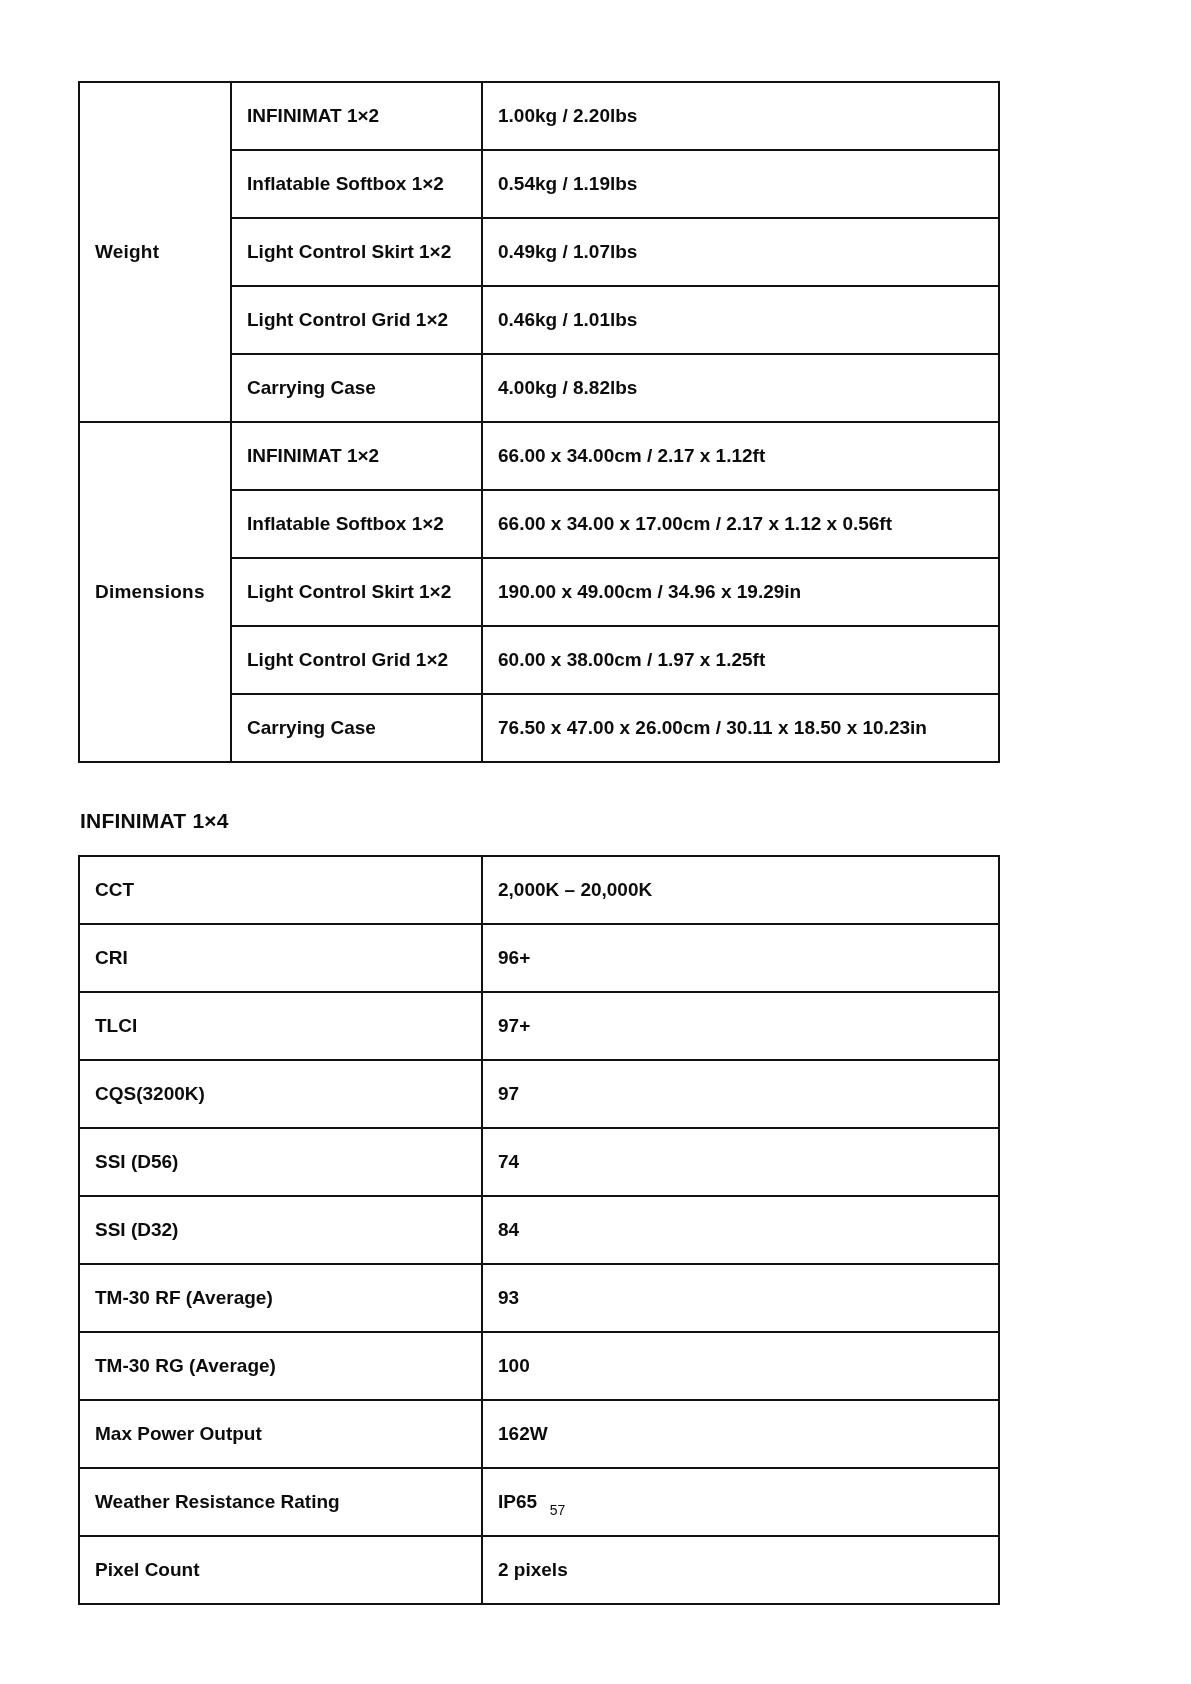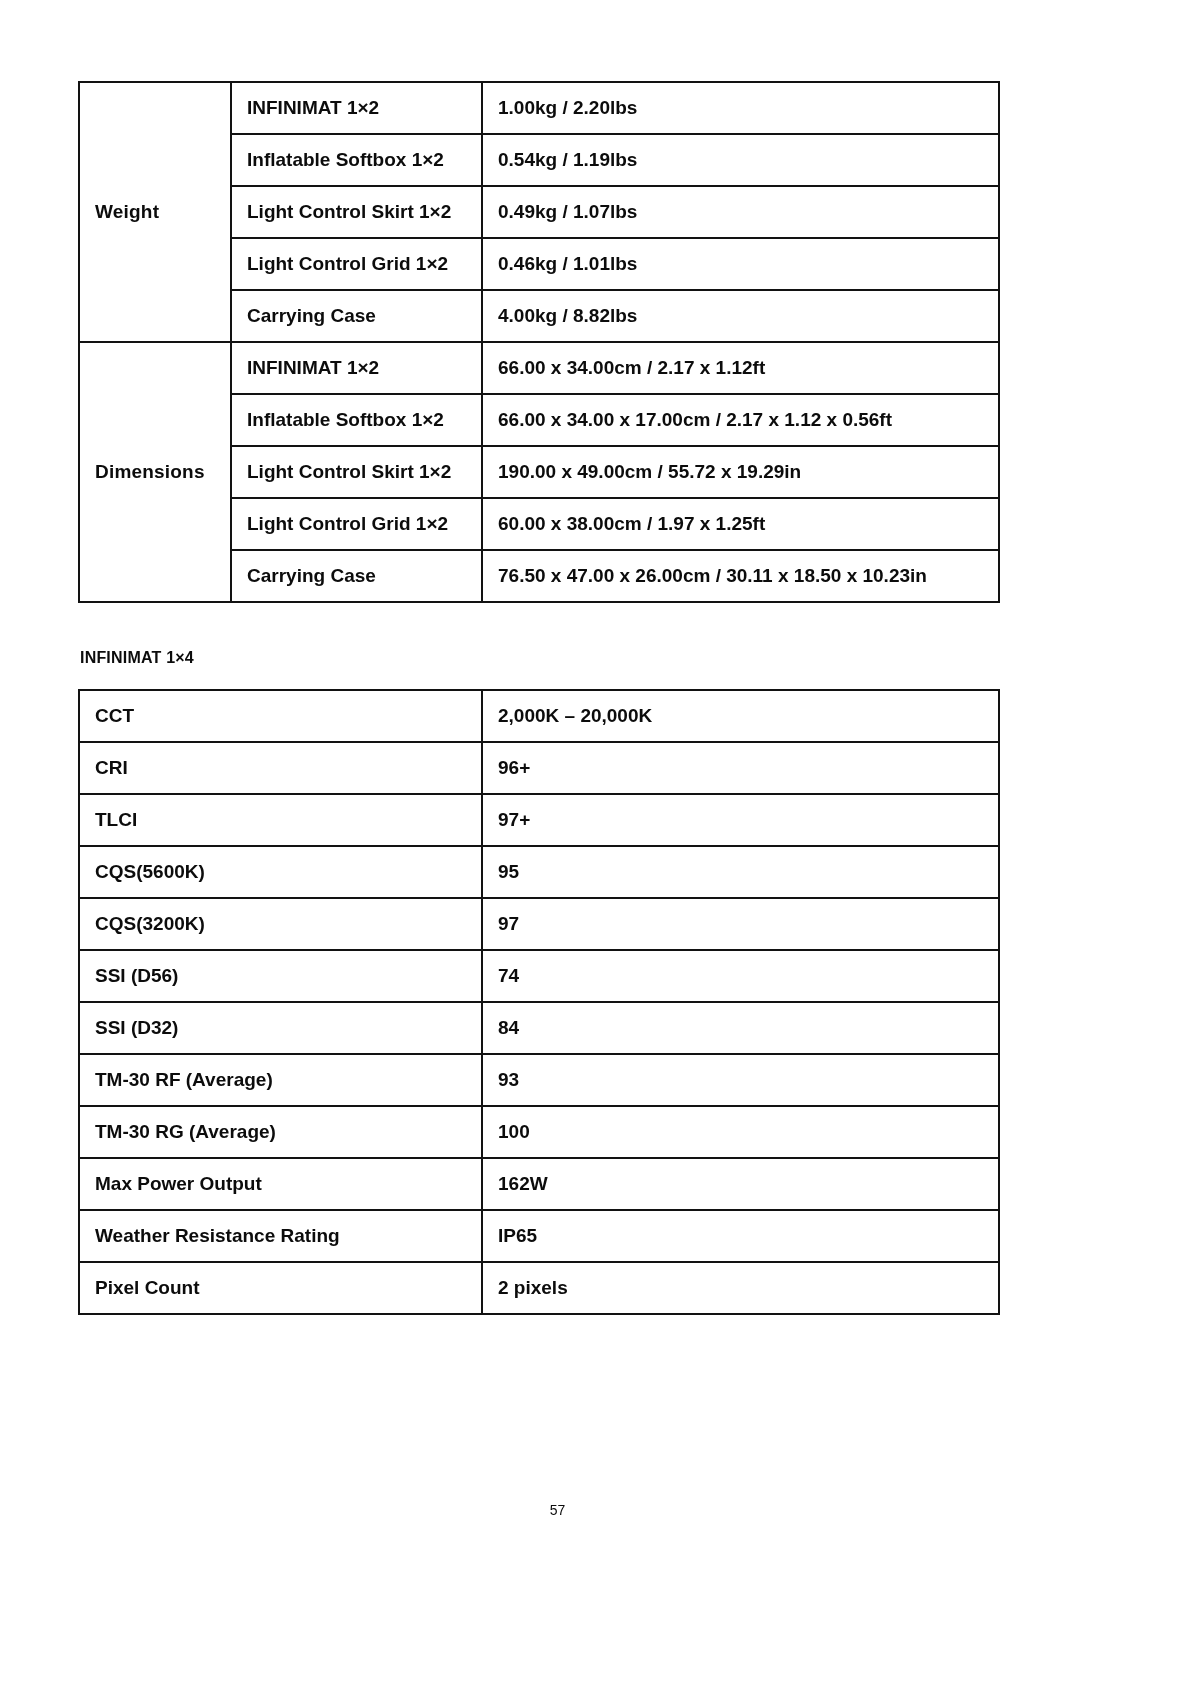--- a/index.html
+++ b/index.html
@@ -22,21 +22,21 @@
     top: 0;
     width: 920px;
   }
   table.spec {
     border-collapse: collapse;
     width: 920px;
     table-layout: fixed;
   }
   table.spec td {
     border: 2px solid #121212;
-    height: 52px;
+    height: 68px;
     padding: 12px 15px;
     font-size: 19px;
     vertical-align: middle;
     line-height: 1.25;
     overflow: hidden;
     white-space: nowrap;
   }
   td.group-cell {
     font-weight: 600;
     letter-spacing: 0.2px;
@@ -48,21 +48,21 @@
     font-weight: 600;
   }
   td.value-cell {
     font-weight: 700;
   }
   #table-weight-dimensions {
     margin-top: 81px;
   }
   .section-heading {
     margin: 46px 0 0 2px;
-    font-size: 16px;
+    font-size: 21px;
     font-weight: 700;
     letter-spacing: 0.2px;
   }
   #table-infinimat-1x4 {
     margin-top: 22px;
   }
   .page-number {
     position: absolute;
     top: 1502px;
     left: 0;
@@ -111,21 +111,21 @@
         <td class="group-cell" rowspan="5">Dimensions</td>
         <td class="item-cell">INFINIMAT 1×2</td>
         <td class="value-cell">66.00 x 34.00cm / 2.17 x 1.12ft</td>
       </tr>
       <tr>
         <td class="item-cell">Inflatable Softbox 1×2</td>
         <td class="value-cell">66.00 x 34.00 x 17.00cm / 2.17 x 1.12 x 0.56ft</td>
       </tr>
       <tr>
         <td class="item-cell">Light Control Skirt 1×2</td>
-        <td class="value-cell">190.00 x 49.00cm / 55.72 x 19.29in</td>
+        <td class="value-cell">190.00 x 49.00cm / 34.96 x 19.29in</td>
       </tr>
       <tr>
         <td class="item-cell">Light Control Grid 1×2</td>
         <td class="value-cell">60.00 x 38.00cm / 1.97 x 1.25ft</td>
       </tr>
       <tr>
         <td class="item-cell">Carrying Case</td>
         <td class="value-cell">76.50 x 47.00 x 26.00cm / 30.11 x 18.50 x 10.23in</td>
       </tr>
     </tbody>
@@ -143,24 +143,20 @@
         <td class="label-cell">CCT</td>
         <td class="value-cell">2,000K – 20,000K</td>
       </tr>
       <tr>
         <td class="label-cell">CRI</td>
         <td class="value-cell">96+</td>
       </tr>
       <tr>
         <td class="label-cell">TLCI</td>
         <td class="value-cell">97+</td>
-      </tr>
-      <tr>
-        <td class="label-cell">CQS(5600K)</td>
-        <td class="value-cell">95</td>
       </tr>
       <tr>
         <td class="label-cell">CQS(3200K)</td>
         <td class="value-cell">97</td>
       </tr>
       <tr>
         <td class="label-cell">SSI (D56)</td>
         <td class="value-cell">74</td>
       </tr>
       <tr>

